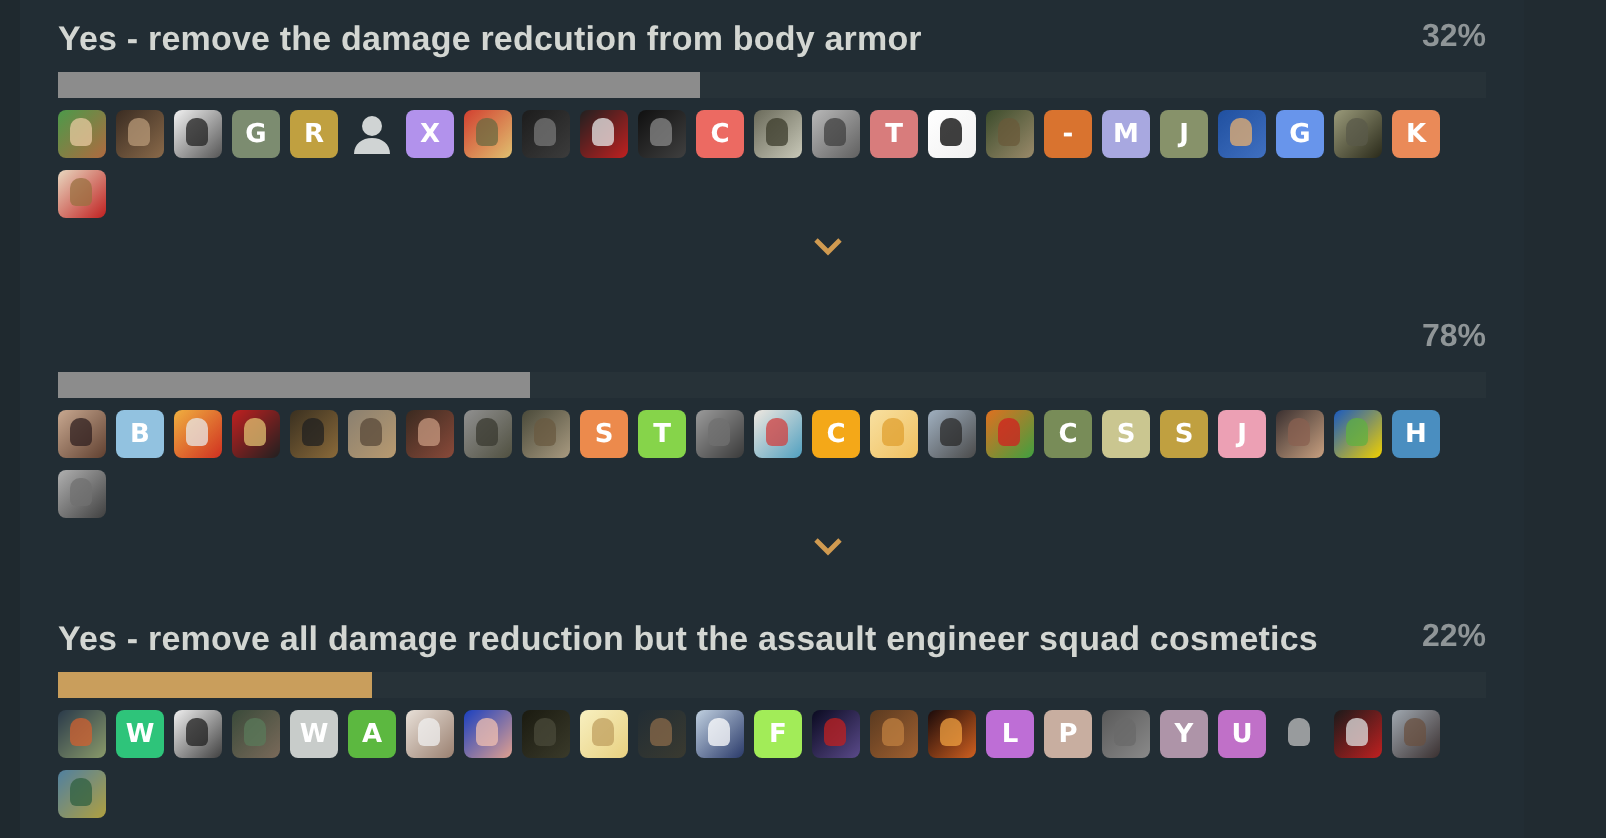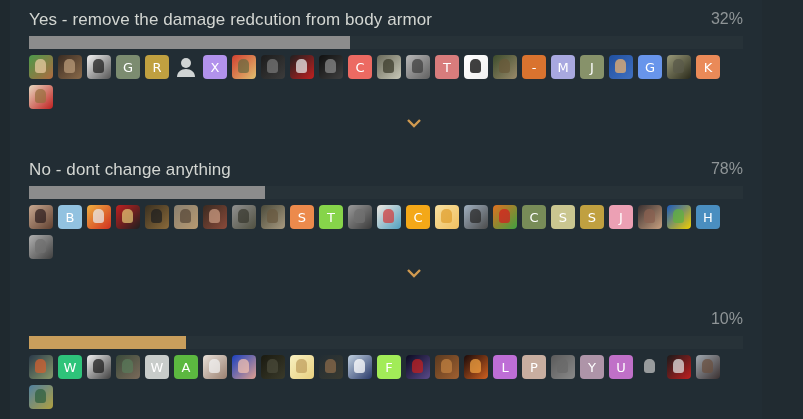--- a/index.html
+++ b/index.html
@@ -5,21 +5,21 @@
   html, body { margin: 0; padding: 0; }
   body {
     width: 803px; height: 419px; overflow: hidden;
     background: #222d34;
     font-family: "Liberation Sans", "DejaVu Sans", sans-serif;
     position: relative;
   }
   .left-band { position: absolute; left: 0; top: 0; width: 10px; height: 419px; background: #1f292f; }
   .right-band { position: absolute; left: 762px; top: 0; width: 41px; height: 419px; background: #212b31; }
   .poll { position: absolute; left: 29px; width: 714px; }
-  .option { position: absolute; left: 0; width: 714px; }
+  .option { position: absolute; left: 0; width: 714px; font-weight: bold; }
   .opt-head { position: relative; height: 30px; }
   .opt-label {
     position: absolute; left: 0; top: 10px;
     font-size: 17px; color: #d3d6d2; white-space: nowrap; letter-spacing: 0.1px;
   }
   .opt-pct {
     position: absolute; right: 0; top: 10px;
     font-size: 16px; color: #8f9597;
   }
   .bar-track { position: relative; height: 13px; background: #273238; margin-top: 6px; }
@@ -93,21 +93,20 @@
       </div>
   </div>
   <div class="chevron" style="top:118px">
     <svg width="16" height="10" viewBox="0 0 16 10">
         <polyline points="2,2 8,8 14,2" fill="none" stroke="#d09a50" stroke-width="2.4"></polyline>
       </svg>
   </div>
 
   <div class="option" style="top:150px">
     <div class="opt-head">
-      <span class="opt-label">No - dont change anything</span>
       <span class="opt-pct">78%</span>
     </div>
     <div class="bar-track">
       <div class="bar-fill" style="width: 33%; background: rgb(140, 140, 140);"></div>
     </div>
     <div class="voters">
         <div class="av img" style="--c1: #c8a890; --c2: #604030; --c3: #302020;"></div>
         <div class="av" style="background: rgb(146, 194, 224);">B</div>
         <div class="av img" style="--c1: #f0b040; --c2: #d03020; --c3: #e8e8e8;"></div>
         <div class="av img" style="--c1: #c02020; --c2: #202020; --c3: #e0c070;"></div>
@@ -135,21 +134,22 @@
       </div>
   </div>
   <div class="chevron" style="top:268px">
     <svg width="16" height="10" viewBox="0 0 16 10">
         <polyline points="2,2 8,8 14,2" fill="none" stroke="#d09a50" stroke-width="2.4"></polyline>
       </svg>
   </div>
 
   <div class="option" style="top:300px">
     <div class="opt-head">
-      <span class="opt-pct">10%</span>
+      <span class="opt-label">Yes - remove all damage reduction but the assault engineer squad cosmetics</span>
+      <span class="opt-pct">22%</span>
     </div>
     <div class="bar-track">
       <div class="bar-fill" style="width: 22%; background: rgb(201, 158, 92);"></div>
     </div>
     <div class="voters">
         <div class="av img" style="--c1: #2a3a4a; --c2: #8a9a6a; --c3: #d06030;"></div>
         <div class="av" style="background: rgb(46, 196, 122);">W</div>
         <div class="av img" style="--c1: #f0f0f0; --c2: #404040; --c3: #202020;"></div>
         <div class="av img" style="--c1: #3a4a3a; --c2: #7a6a5a; --c3: #5a7a5a;"></div>
         <div class="av" style="background: rgb(200, 204, 202);">W</div>

